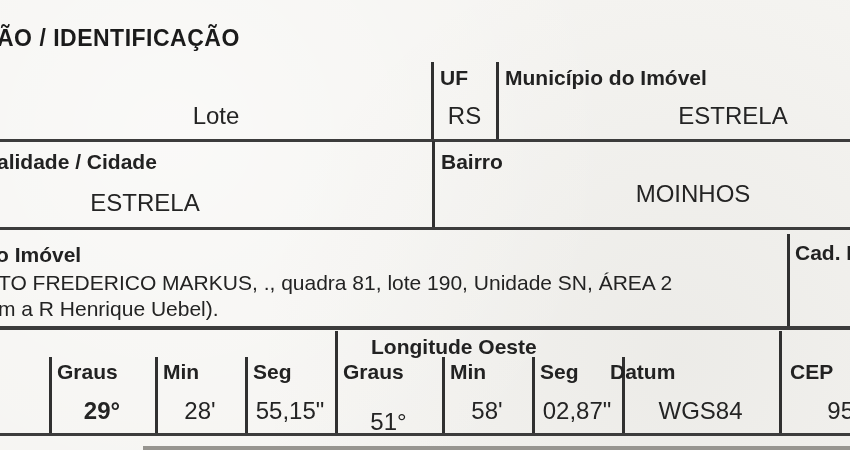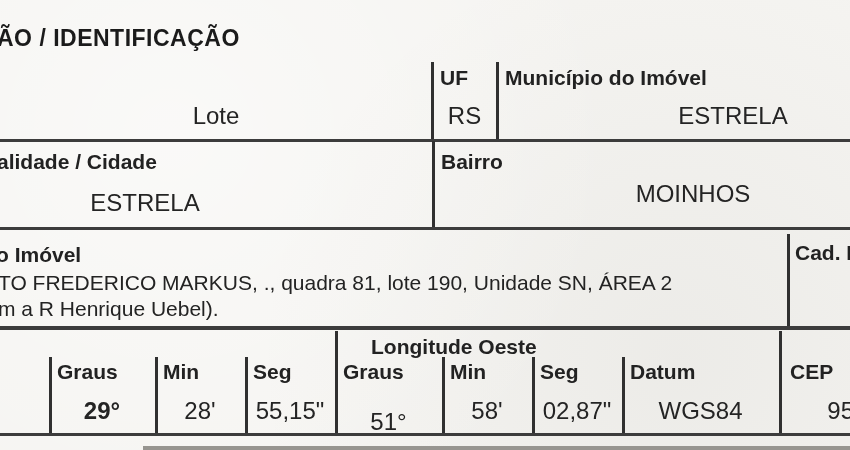--- a/index.html
+++ b/index.html
@@ -69,21 +69,21 @@
   <div class="vline" style="left:532px;top:357px;height:78px;"></div>
   <div class="vline" style="left:622px;top:357px;height:78px;"></div>
   <div class="vline" style="left:779px;top:331px;height:104px;"></div>
 
   <div class="t lbl" style="left:57px;top:360px;">Graus</div>
   <div class="t lbl" style="left:163px;top:360px;">Min</div>
   <div class="t lbl" style="left:253px;top:360px;">Seg</div>
   <div class="t lbl" style="left:343px;top:360px;">Graus</div>
   <div class="t lbl" style="left:450px;top:360px;">Min</div>
   <div class="t lbl" style="left:540px;top:360px;">Seg</div>
-  <div class="t lbl" style="left:630px;top:360px;">Datum</div>
+  <div class="t lbl" style="left:610px;top:360px;">Datum</div>
   <div class="t lbl" style="left:790px;top:360px;">CEP</div>
 
   <div class="t val ctr" style="left:49px;top:397px;width:106px;font-weight:bold;">29°</div>
   <div class="t val ctr" style="left:155px;top:397px;width:90px;text-align:center;">28'</div>
   <div class="t val ctr" style="left:245px;top:397px;width:90px;">55,15"</div>
   <div class="t val ctr" style="left:335px;top:408px;width:107px;">51°</div>
   <div class="t val ctr" style="left:442px;top:397px;width:90px;">58'</div>
   <div class="t val ctr" style="left:532px;top:397px;width:90px;">02,87"</div>
   <div class="t val ctr" style="left:622px;top:397px;width:157px;">WGS84</div>
   <div class="t val" style="left:780px;top:397px;width:74px;text-align:right;">95</div>

